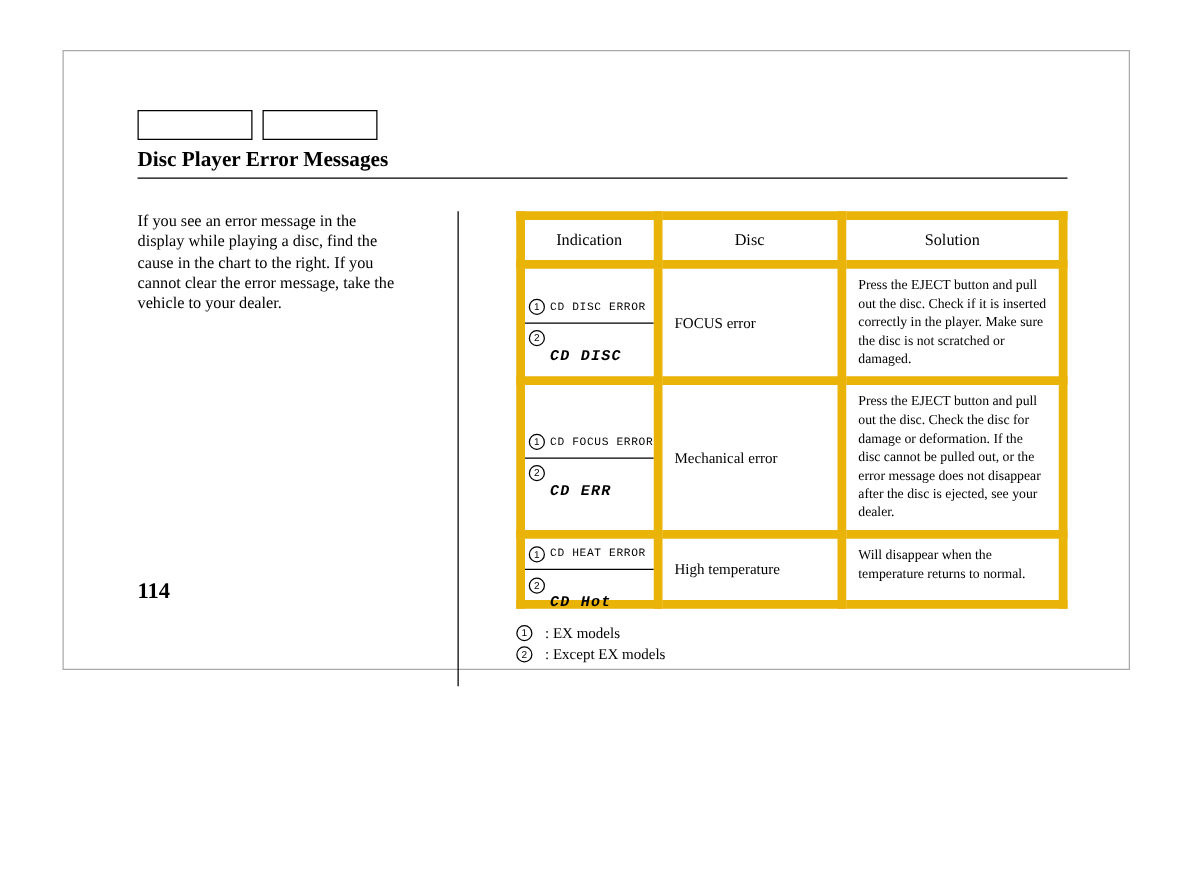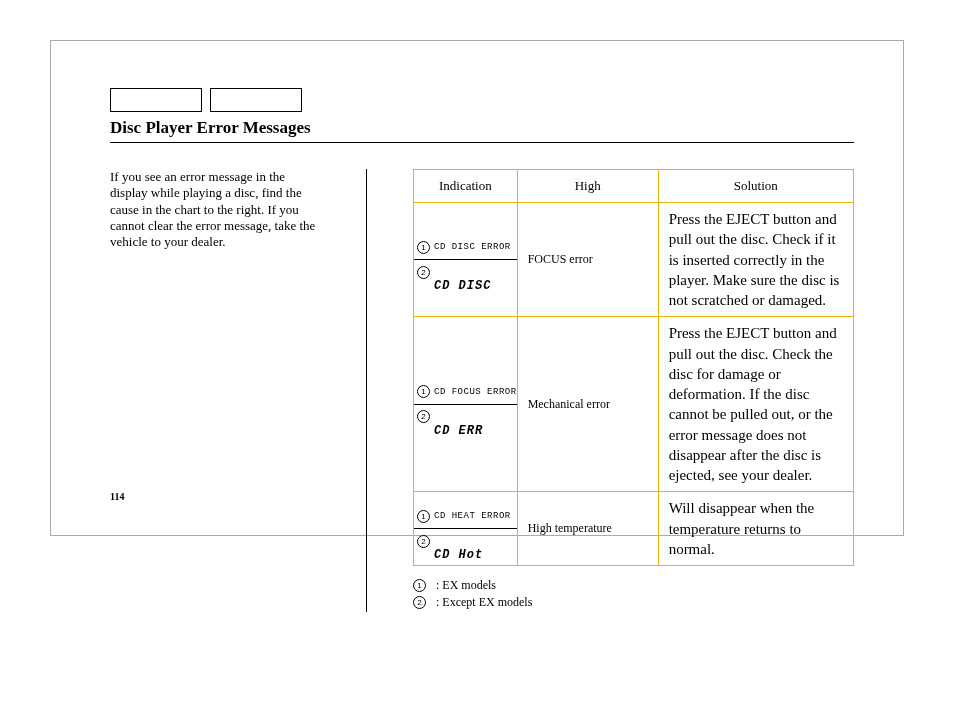--- a/index.html
+++ b/index.html
@@ -74,21 +74,21 @@
   .col-right {
     flex: 1;
     padding-left: 4px;
   }
   table.err {
     border-collapse: collapse;
     width: 100%;
     font-size: 12px;
   }
   table.err th, table.err td {
-    border: 1px solid #eab308;
+    border: 7px solid #eab308;
   }
   table.err th {
     font-weight: normal;
     font-size: 13px;
     padding: 8px 6px;
     text-align: center;
   }
   td.ind {
     padding: 0;
     width: 82px;
@@ -130,43 +130,43 @@
     margin-top: 28px;
   }
   td.cause {
     width: 120px;
     padding: 16px 10px;
     vertical-align: middle;
     font-size: 12px;
   }
   td.sol {
     padding: 6px 10px;
-    font-size: 15px;
+    font-size: 11px;
     line-height: 1.35;
     vertical-align: top;
   }
   .legend {
     margin-top: 12px;
     font-size: 12px;
   }
   .legend-line {
     display: flex;
     align-items: center;
     gap: 6px;
     margin-bottom: 2px;
   }
   .legend-line .circ {
     margin-left: 0;
   }
   .pn-wrapper {
     position: absolute;
     left: 110px;
-    bottom: 74px;
+    bottom: 93px;
     font-weight: bold;
-    font-size: 10px;
+    font-size: 18px;
   }
 </style>
 </head>
 <body>
 
 <div class="page">
   <div class="page-frame"></div>
 
   <div class="content">
 
@@ -183,21 +183,21 @@
       <div class="col-left">If you see an error message in the display while playing a disc, find the cause in the chart to the right. If you cannot clear the error message, take the vehicle to your dealer.</div>
 
       <div class="col-divider"></div>
 
       <div class="col-right">
 
         <table class="err">
           <thead>
             <tr>
               <th>Indication</th>
-              <th>High</th>
+              <th>Disc</th>
               <th>Solution</th>
             </tr>
           </thead>
           <tbody>
 
             <tr>
               <td class="ind">
                 <div class="ind-row">
                   <span class="circ">1</span>
                   <span class="lcd">CD   DISC ERROR</span>

